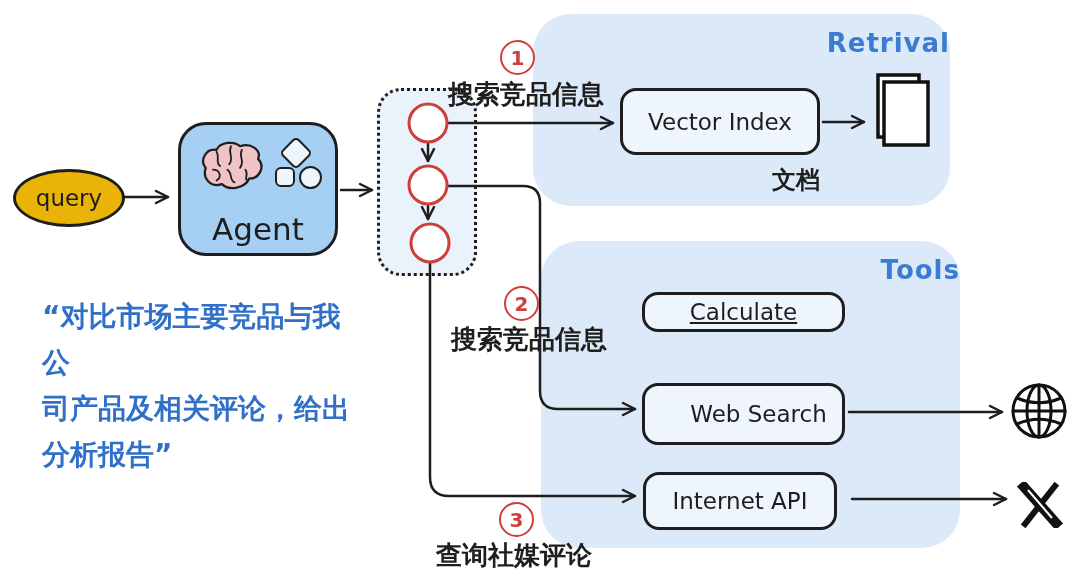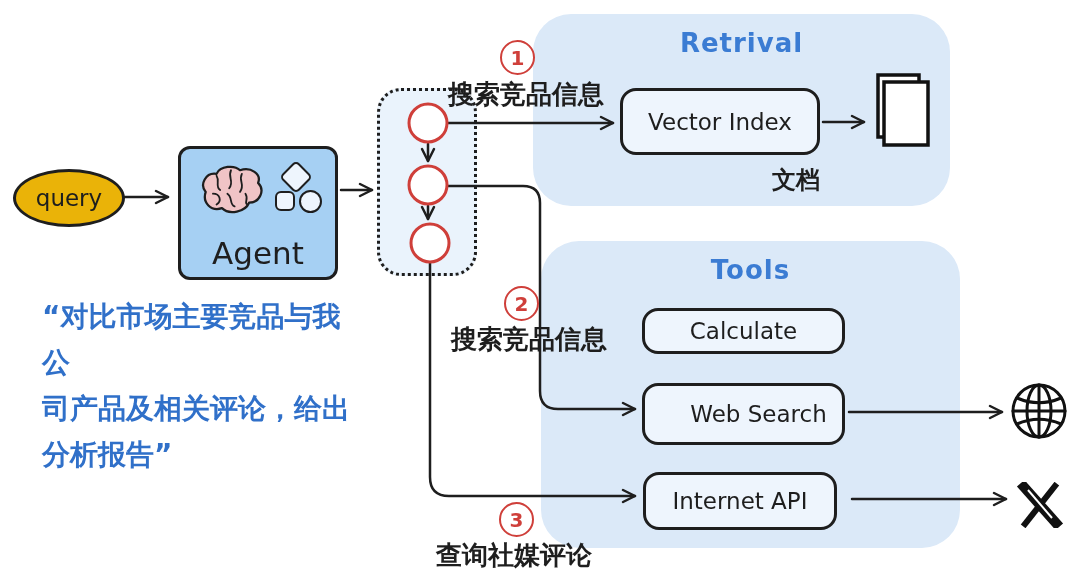--- a/index.html
+++ b/index.html
@@ -8,41 +8,41 @@
   }
   *{margin:0;padding:0;box-sizing:border-box;}
   html,body{background:#fff;}
   body{font-family:"DejaVu Sans", sans-serif;}
   .canvas{position:relative;width:1080px;height:581px;background:#fff;overflow:hidden;}
 
   
   .panel{position:absolute;background:var(--panel);border-radius:38px;}
   .retrieval-panel{left:533px;top:14px;width:417px;height:192px;}
   .tools-panel{left:541px;top:241px;width:419px;height:307px;}
-  .panel-title{position:absolute;top:14px;left:0;width:100%;text-align:center;
+  .panel-title{position:absolute;top:14px;left:0;width:100%;text-align:right;
     color:var(--accent);font-size:26px;font-weight:bold;letter-spacing:1px;}
 
   
   .dashed-box{position:absolute;left:377px;top:88px;width:100px;height:188px;
     background:var(--dashed-fill);border:3px dotted var(--stroke);border-radius:24px;}
 
   
   .wires{position:absolute;left:0;top:0;z-index:3;pointer-events:none;}
   .wire{fill:none;stroke:var(--stroke);stroke-width:2.5;stroke-linecap:round;}
   .arrowhead{fill:none;stroke:var(--stroke);stroke-width:2.5;stroke-linecap:round;stroke-linejoin:round;}
   .step-circle{fill:#ffffff;stroke:var(--red);stroke-width:3;}
 
   
   .query-ellipse{position:absolute;left:13px;top:169px;width:112px;height:58px;z-index:4;
     border:3px solid var(--stroke);border-radius:50%;background:#eab308;
     display:flex;align-items:center;justify-content:center;font-size:23px;color:var(--stroke);}
 
   
   .agent-box{position:absolute;left:178px;top:122px;width:160px;height:134px;z-index:4;
-    background:var(--agent-fill);border:3px solid var(--stroke);border-radius:12px;margin-top:24px;}
+    background:var(--agent-fill);border:3px solid var(--stroke);border-radius:28px;}
   .brain{position:absolute;left:13px;top:14px;width:74px;height:56px;}
   .shape{position:absolute;border:2.5px solid var(--stroke);background:var(--node-fill);}
   .diamond{left:103px;top:16px;width:24px;height:24px;border-radius:5px;transform:rotate(45deg);}
   .mini-square{left:94px;top:42px;width:20px;height:20px;border-radius:6px;}
   .mini-circle{left:118px;top:41px;width:23px;height:23px;border-radius:50%;}
   .agent-label{position:absolute;left:0;bottom:6px;width:100%;text-align:center;
     font-size:31px;color:var(--stroke);}
 
   
   .badge{position:absolute;width:35px;height:35px;border:2.5px solid var(--red);border-radius:50%;
@@ -55,21 +55,21 @@
   
   .step-label{position:absolute;font-size:26px;font-weight:bold;color:var(--stroke);z-index:4;white-space:nowrap;}
   .step-label1{left:448px;top:77px;}
   .step-label2{left:451px;top:322px;}
   .step-label3{left:436px;top:538px;}
 
   
   .node{position:absolute;background:var(--node-fill);border:3px solid var(--stroke);border-radius:16px;
     display:flex;align-items:center;justify-content:center;font-size:23px;color:var(--stroke);z-index:4;white-space:nowrap;}
   .vector-index{left:620px;top:88px;width:200px;height:67px;}
-  .calculate{left:642px;top:308px;width:203px;height:46px;}
+  .calculate{left:642px;top:292px;width:203px;height:40px;text-decoration:underline;}
   .web-search{left:642px;top:383px;width:203px;height:62px;padding-left:30px;}
   .internet-api{left:643px;top:472px;width:194px;height:58px;}
   .doc-caption{position:absolute;left:620px;top:164px;width:200px;text-align:right;
     font-size:24px;font-weight:bold;color:var(--stroke);z-index:4;}
 
   
   .icon-abs{position:absolute;z-index:4;}
   .docs-icon{left:870px;top:72px;}
   .globe-icon{left:1009px;top:381px;}
   .x-icon{left:1016px;top:482px;}

